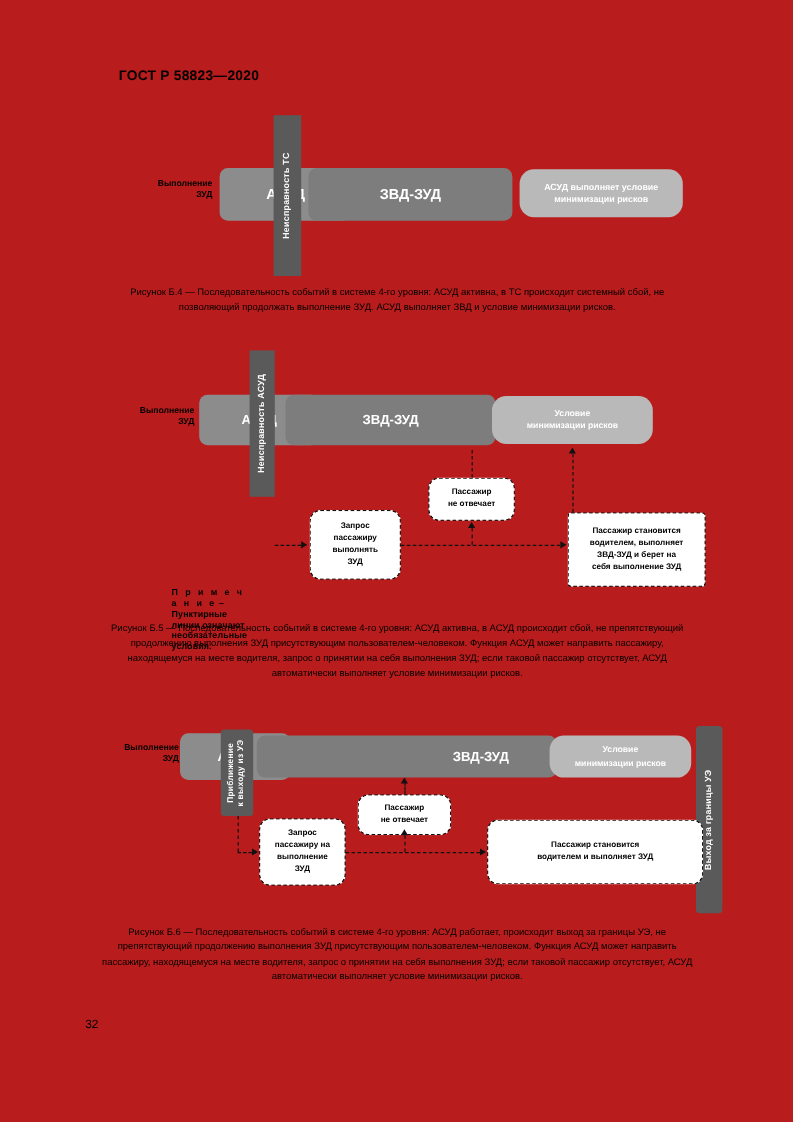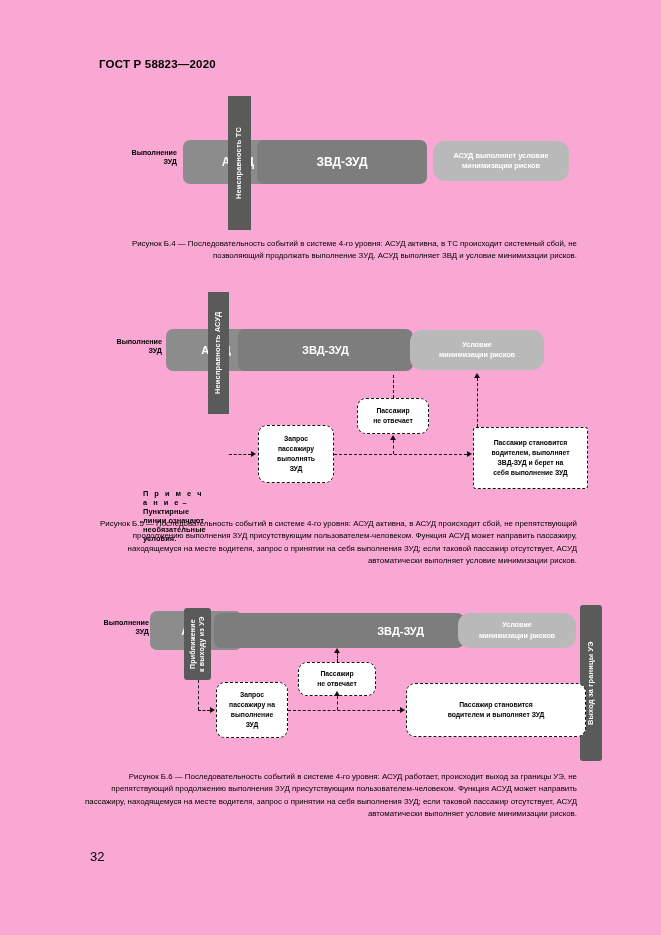--- a/index.html
+++ b/index.html
@@ -4,21 +4,21 @@
 <style>
   html,body{margin:0;padding:0;}
   body{
     width:661px;height:935px;
     background:#fff;
     font-family:"Liberation Sans", sans-serif;
     color:#000;
     position:relative;
     overflow:hidden;
   }
-  .page{position:relative;width:661px;height:935px;background:#f9a8d4;}
+  .page{position:relative;width:661px;height:935px;background:#b91c1c;}
 
   
   .doc-header{
     position:absolute;left:99px;top:58px;
     font-size:11.5px;font-weight:bold;letter-spacing:.2px;
   }
 
   
   .fig{position:absolute;}
   .row-label{
@@ -79,33 +79,32 @@
   .arrow-u{
     position:absolute;width:0;height:0;
     border-bottom:5px solid #111;
     border-left:3.4px solid transparent;
     border-right:3.4px solid transparent;
   }
 
   
   .caption{
     position:absolute;
-    font-size:7.9px;line-height:1.55;text-align:right;
+    font-size:7.9px;line-height:1.55;text-align:center;
     color:#000;
   }
   .note{
     position:absolute;
     font-size:7.4px;font-weight:bold;
     letter-spacing:.1px;
   }
   .note .sp{letter-spacing:2px;}
   .pageno{
     position:absolute;left:71px;top:849px;
-    font-size:13px;
-    margin-left:19px;
+    font-size:10px;
   }
 </style>
 </head>
 <body>
 
 <div class="page">
 
   <div class="doc-header">ГОСТ Р 58823—2020</div>
 
   <div class="fig">

